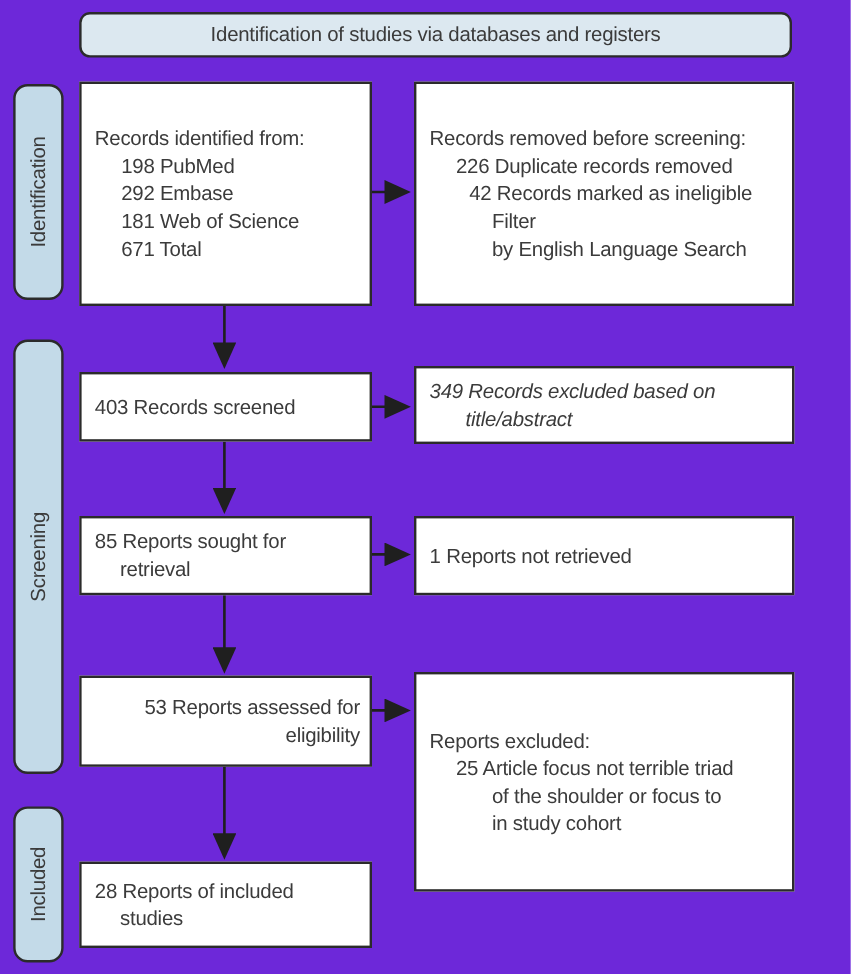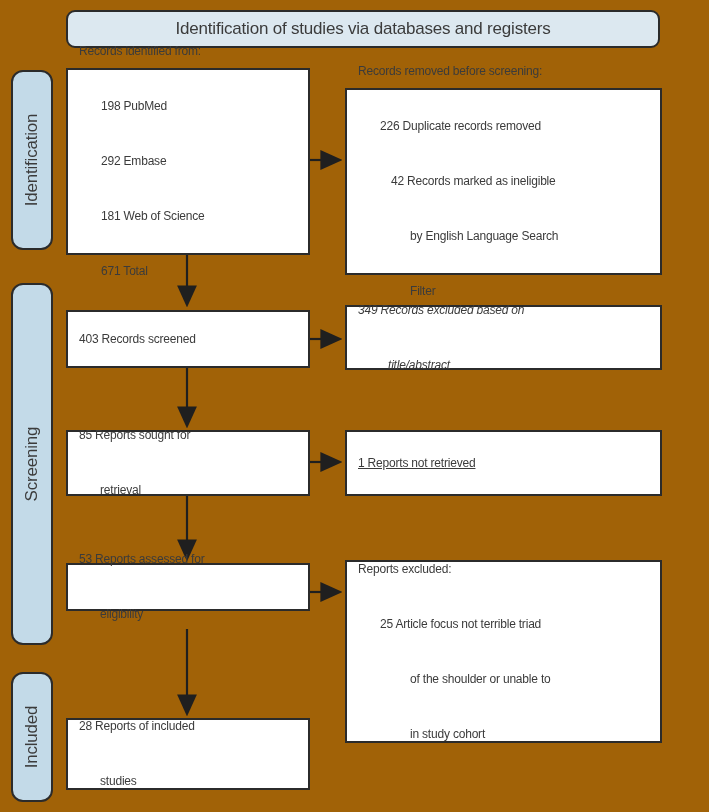--- a/index.html
+++ b/index.html
@@ -1,20 +1,20 @@
 <!DOCTYPE html>
 <html style="--header-fill: #dce8f0; --stage-fill: #c3dae8; --border: #2b2b2b; --text: #3b3b3b;"><head>
 <meta charset="utf-8">
 <style>
   html, body { margin: 0; padding: 0; background: #ffffff; }
   .canvas {
     position: relative;
     width: 709px;
     height: 812px;
-    background: #a16207;
+    background: #6d28d9;
     font-family: "Liberation Sans", "DejaVu Sans", sans-serif;
     color: var(--text, #3b3b3b);
     overflow: hidden;
   }
   .header-box {
     position: absolute;
     left: 66px; top: 10px; width: 594px; height: 38px;
     background: var(--header-fill, #dce8f0);
     border: 2px solid var(--border, #2b2b2b);
     border-radius: 9px;
@@ -41,32 +41,31 @@
   .stage-identification { top: 70px;  height: 180px; }
   .stage-screening      { top: 283px; height: 362px; }
   .stage-included       { top: 672px; height: 130px; }
   .box {
     position: absolute;
     background: #ffffff;
     border: 2px solid var(--border, #2b2b2b);
     box-sizing: border-box;
     display: flex; flex-direction: column; justify-content: center;
     padding: 6px 8px 6px 11px;
-    font-size: 12px;
+    font-size: 17px;
     line-height: 23px;
     letter-spacing: -0.2px;
-    gap: 32px;
   }
   .box-a { left: 66px;  top: 68px;  width: 244px; height: 187px; }
-  .box-b { left: 345px; top: 68px;  width: 317px; height: 187px; margin-top: 20px; }
+  .box-b { left: 345px; top: 68px;  width: 317px; height: 187px; }
   .box-c { left: 66px;  top: 310px; width: 244px; height: 58px;  }
   .box-d { left: 345px; top: 305px; width: 317px; height: 65px; font-style: italic;  }
   .box-e { left: 66px;  top: 430px; width: 244px; height: 66px;  }
-  .box-f { left: 345px; top: 430px; width: 317px; height: 66px; text-decoration: underline;  }
-  .box-g { left: 66px;  top: 563px; width: 244px; height: 48px;  }
+  .box-f { left: 345px; top: 430px; width: 317px; height: 66px;  }
+  .box-g { left: 66px;  top: 563px; width: 244px; height: 76px; text-align: right;  }
   .box-h { left: 345px; top: 560px; width: 317px; height: 183px; }
   .box-i { left: 66px;  top: 718px; width: 244px; height: 72px;  }
   .i1   { padding-left: 22px; }   
   .i1n  { padding-left: 33px; }   
   .i2   { padding-left: 52px; }   
   .i349 { padding-left: 30px; }   
   .i54  { padding-left: 21px; }   
   .arrows { position: absolute; left: 0; top: 0; width: 709px; height: 812px; pointer-events: none; }
 </style>
 </head>
@@ -110,22 +109,22 @@
     <div>Records identified from:</div>
     <div class="i1">198 PubMed</div>
     <div class="i1">292 Embase</div>
     <div class="i1">181 Web of Science</div>
     <div class="i1">671 Total</div>
   </div>
   <div class="box box-b">
     <div>Records removed before screening:</div>
     <div class="i1">226 Duplicate records removed</div>
     <div class="i1n">42 Records marked as ineligible</div>
+    <div class="i2">Filter</div>
     <div class="i2">by English Language Search</div>
-    <div class="i2">Filter</div>
   </div>
 
   <div class="box box-c">
     <div>403 Records screened</div>
   </div>
   <div class="box box-d">
     <div>349 Records excluded based on</div>
     <div class="i349">title/abstract</div>
   </div>
 
@@ -137,21 +136,21 @@
     <div>1 Reports not retrieved</div>
   </div>
 
   <div class="box box-g">
     <div>53 Reports assessed for</div>
     <div class="i54">eligibility</div>
   </div>
   <div class="box box-h">
     <div>Reports excluded:</div>
     <div class="i1">25 Article focus not terrible triad</div>
-    <div class="i2">of the shoulder or unable to</div>
+    <div class="i2">of the shoulder or focus to</div>
     <div class="i2">in study cohort</div>
   </div>
 
   <div class="box box-i">
     <div>28 Reports of included</div>
     <div class="i54">studies</div>
   </div>
 
 </div>
 

